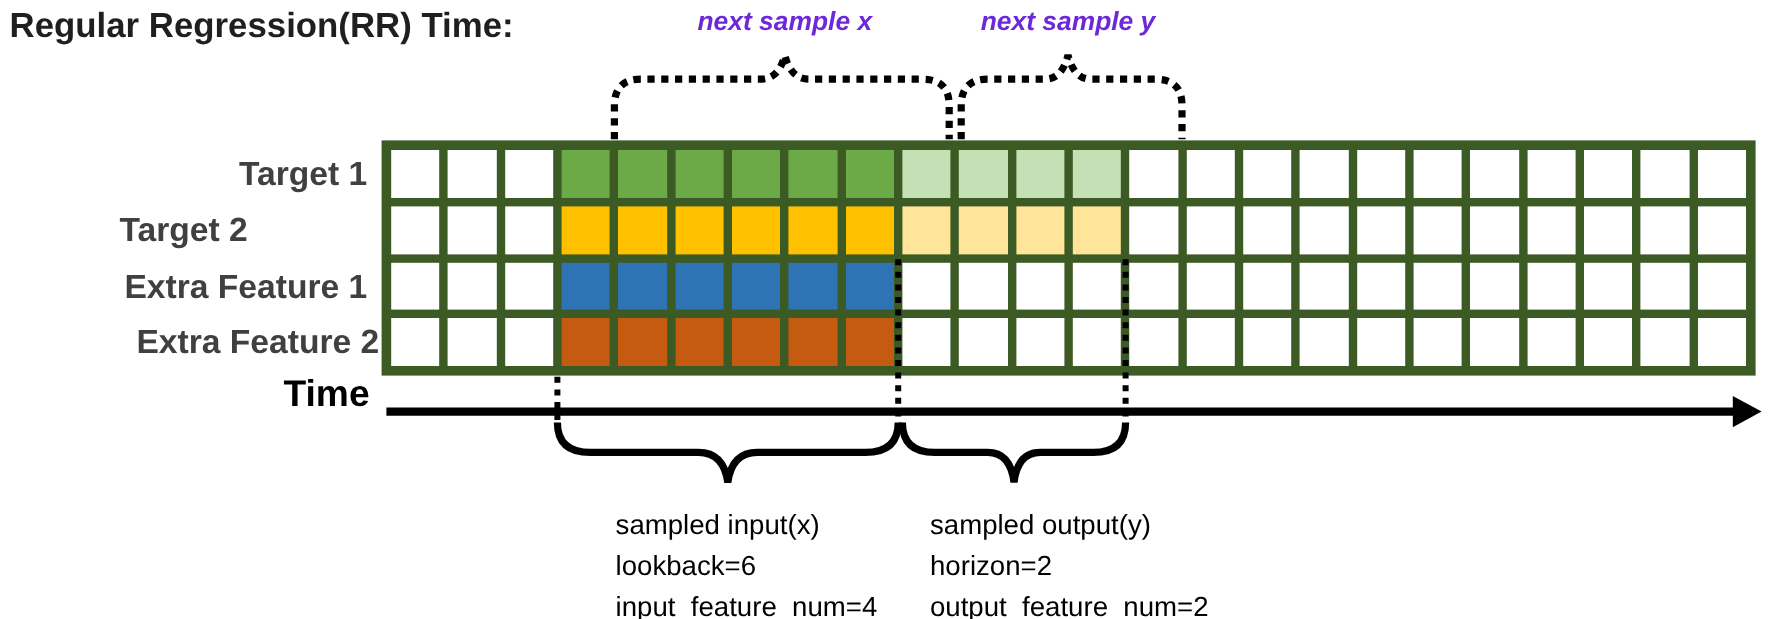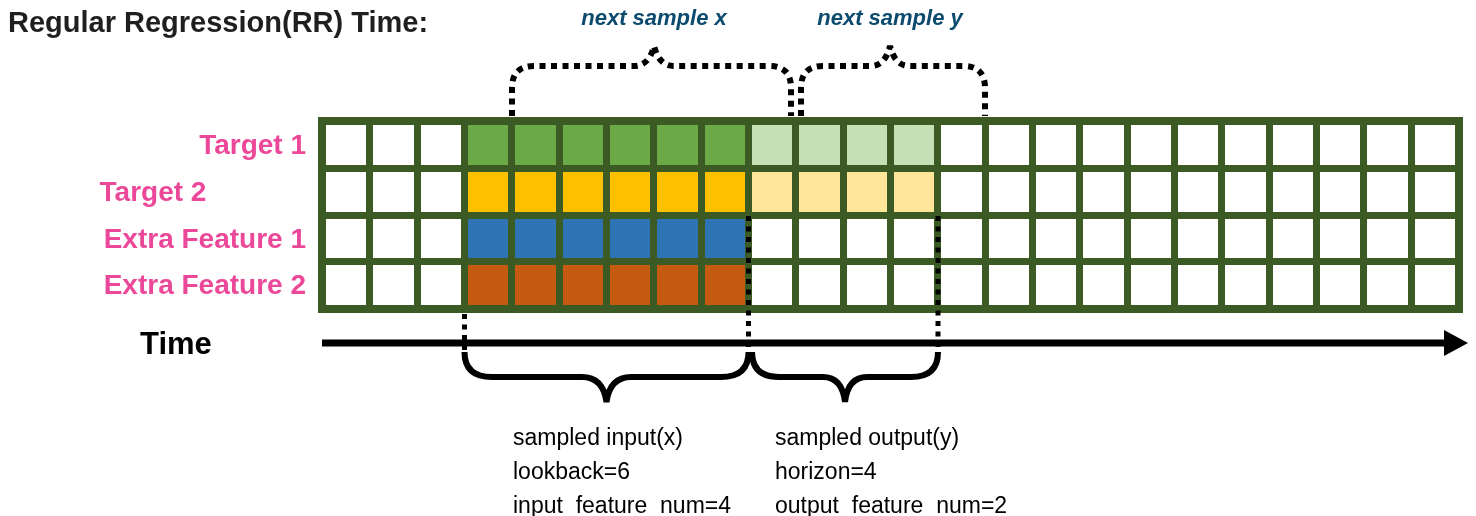--- a/index.html
+++ b/index.html
@@ -3,51 +3,51 @@
 <meta charset="utf-8">
 <style>
   html,body{margin:0;padding:0;}
   body{
     width:1476px;height:516px;position:relative;overflow:hidden;
     background:#ffffff;color:#1a1a1a;
     font-family:"Liberation Sans","DejaVu Sans",sans-serif;
   }
   .abs{position:absolute;}
   #title{left:8px;top:6px;font-size:29px;font-weight:700;letter-spacing:0px;color:#1f1f1f;}
-  .next-label{top:5px;width:220px;text-align:center;font-size:22px;font-weight:700;font-style:italic;color:#0c4a6e;}
+  .next-label{top:5px;width:220px;text-align:center;font-size:22px;font-weight:700;font-style:italic;color:#6d28d9;}
   #next-x-label{left:544px;}
   #next-y-label{left:780px;}
   #grid{
     left:318px;top:117px;width:1145px;height:196px;
     display:grid;grid-template-columns:repeat(24,1fr);grid-auto-rows:1fr;
     gap:7px;padding:8px;box-sizing:border-box;
   }
   .cell{width:100%;height:100%;}
   .row-label{
     left:0;width:306px;text-align:right;font-size:28px;font-weight:700;
-    height:32px;line-height:32px;color:#ec4899;
+    height:32px;line-height:32px;color:#404040;
   }
-  #time-label{left:140px;top:326px;width:168px;font-size:31px;font-weight:700;color:#000;}
+  #time-label{left:140px;top:310px;width:168px;text-align:right;font-size:31px;font-weight:700;color:#000;}
   .anno-block{top:420px;font-size:23px;line-height:34px;font-weight:400;color:#000;white-space:nowrap;}
   #input-annotation{left:513px;}
   #output-annotation{left:775px;}
   #overlay{left:0;top:0;pointer-events:none;}
 </style>
 </head>
 <body>
 
 <div class="abs" id="title">Regular Regression(RR) Time:</div>
 
 <div class="abs next-label" id="next-x-label">next sample x</div>
 <div class="abs next-label" id="next-y-label">next sample y</div>
 
 <div class="abs row-label" style="top:129px;">Target 1</div>
 <div class="abs row-label" style="top:176px;text-align:center;">Target 2</div>
 <div class="abs row-label" style="top:223px;">Extra Feature 1</div>
-<div class="abs row-label" style="top:269px;">Extra Feature 2</div>
+<div class="abs row-label" style="top:269px;padding-left:10px;">Extra Feature 2</div>
 
 <div class="abs" id="grid" style="background: rgb(60, 90, 35);">
     <div class="cell" style="background: rgb(255, 255, 255);"></div>
     <div class="cell" style="background: rgb(255, 255, 255);"></div>
     <div class="cell" style="background: rgb(255, 255, 255);"></div>
     <div class="cell" style="background: rgb(107, 170, 70);"></div>
     <div class="cell" style="background: rgb(107, 170, 70);"></div>
     <div class="cell" style="background: rgb(107, 170, 70);"></div>
     <div class="cell" style="background: rgb(107, 170, 70);"></div>
     <div class="cell" style="background: rgb(107, 170, 70);"></div>
@@ -144,21 +144,21 @@
 <div class="abs" id="time-label">Time</div>
 
 <div class="abs anno-block" id="input-annotation">
   <div>sampled input(x)</div>
   <div>lookback=6</div>
   <div>input_feature_num=4</div>
 </div>
 
 <div class="abs anno-block" id="output-annotation">
   <div>sampled output(y)</div>
-  <div>horizon=4</div>
+  <div>horizon=2</div>
   <div>output_feature_num=2</div>
 </div>
 
 <svg class="abs" id="overlay" width="1476" height="516" viewBox="0 0 1476 516">
 
   <path d="M 512,116 L 512,88 Q 512,66 534,66 L 634,66 Q 649,66 654,46 Q 659,66 674,66 L 769,66 Q 791,66 791,88 L 791,116" fill="none" stroke="#000" stroke-width="6" stroke-dasharray="6 5.5"></path>
 
   <path d="M 801,116 L 801,88 Q 801,66 823,66 L 871,66 Q 885,66 890,46 Q 895,66 909,66 L 963,66 Q 985,66 985,88 L 985,116" fill="none" stroke="#000" stroke-width="6" stroke-dasharray="6 5.5"></path>
 
   <path d="M 464.5,314 L 464.5,350" fill="none" stroke="#000" stroke-width="5" stroke-dasharray="5 5.5"></path>

